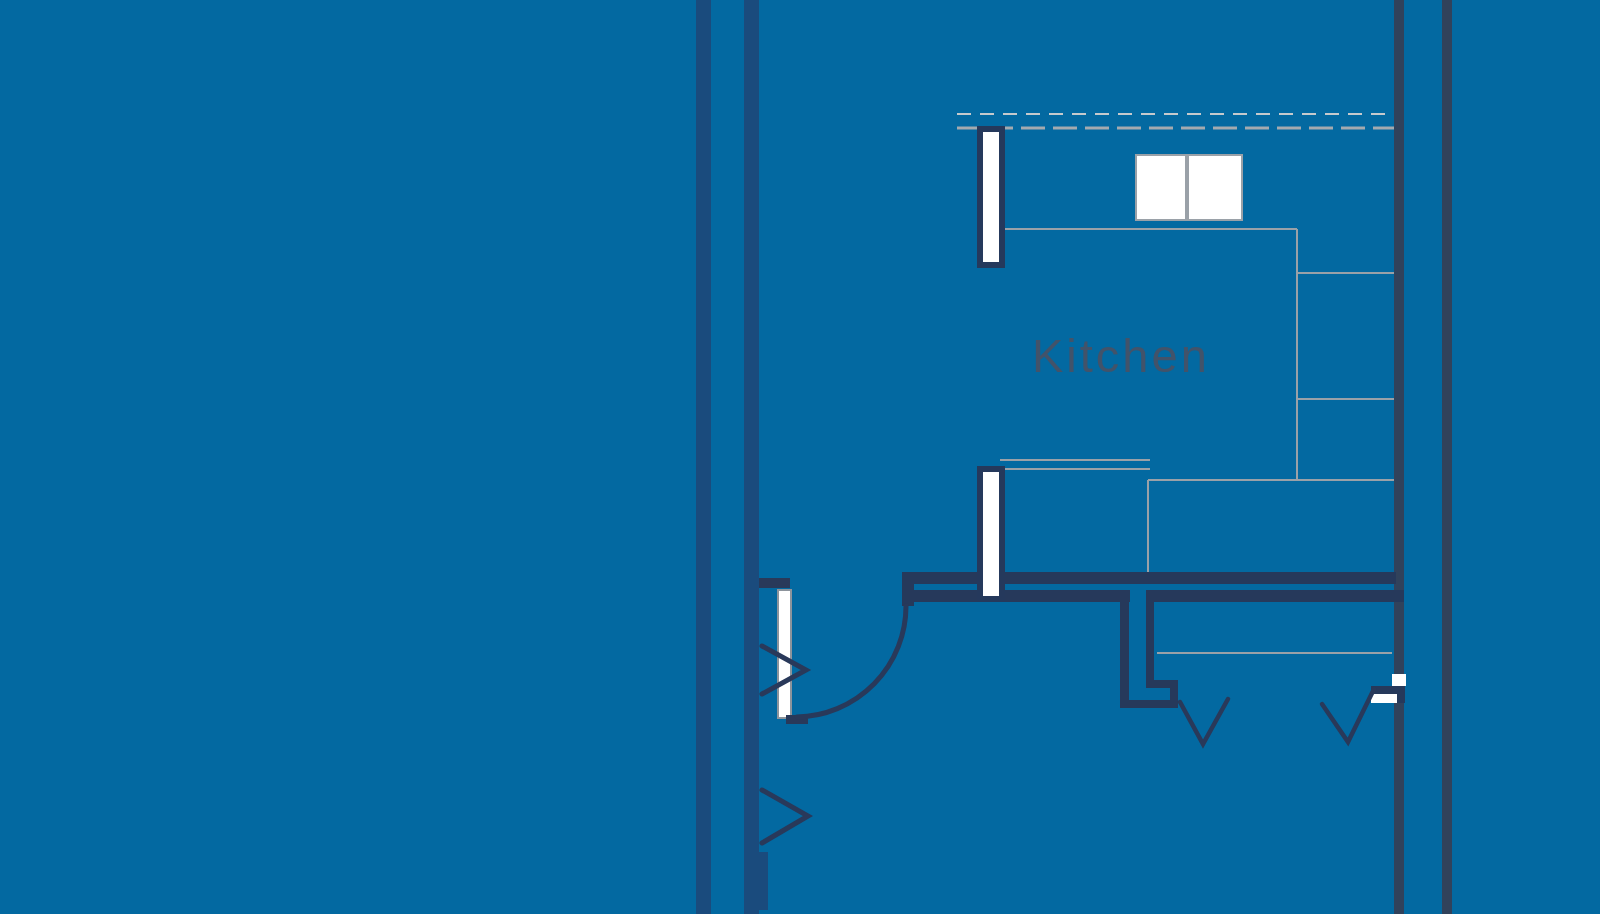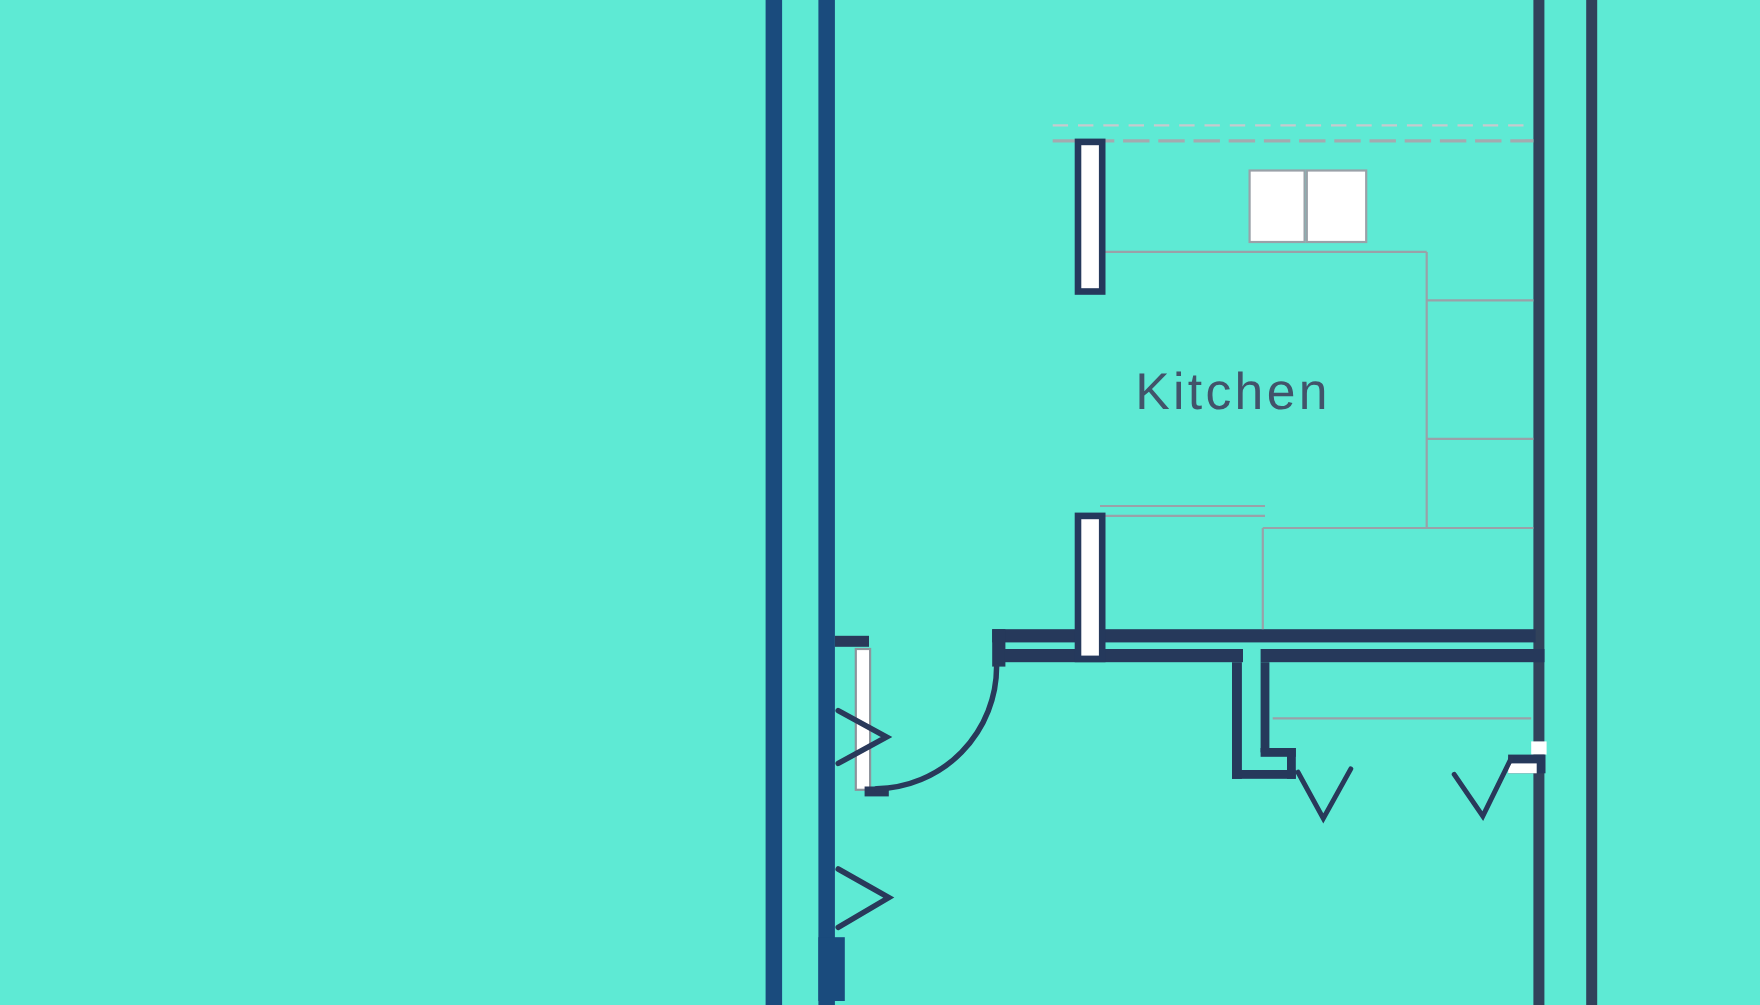--- a/index.html
+++ b/index.html
@@ -8,21 +8,21 @@
     background: #ffffff;
     width: 1600px;
     height: 914px;
     overflow: hidden;
     font-family: "Liberation Sans", sans-serif;
   }
   #canvas {
     position: relative;
     width: 1600px;
     height: 914px;
-    background: #5eead4;
+    background: #0369a1;
   }
   svg { display: block; }
 
   .wall-ext   { fill: #1a4b7d; }
   .wall-int   { fill: #26395b; }
   .wall-slate { fill: #31425b; }
   .notch      { fill: #ffffff; }
 
   .pillar {
     fill: #ffffff;

